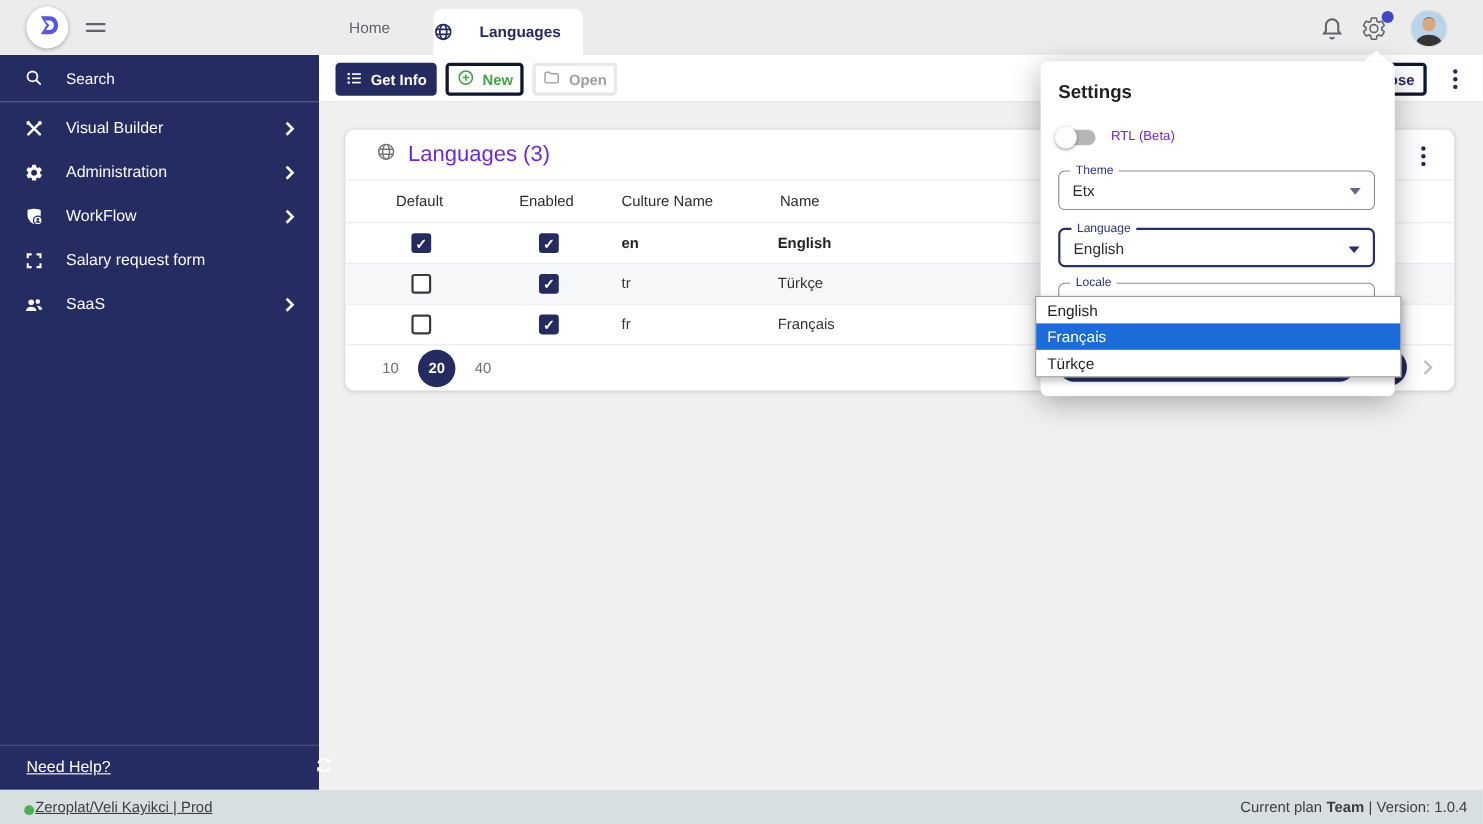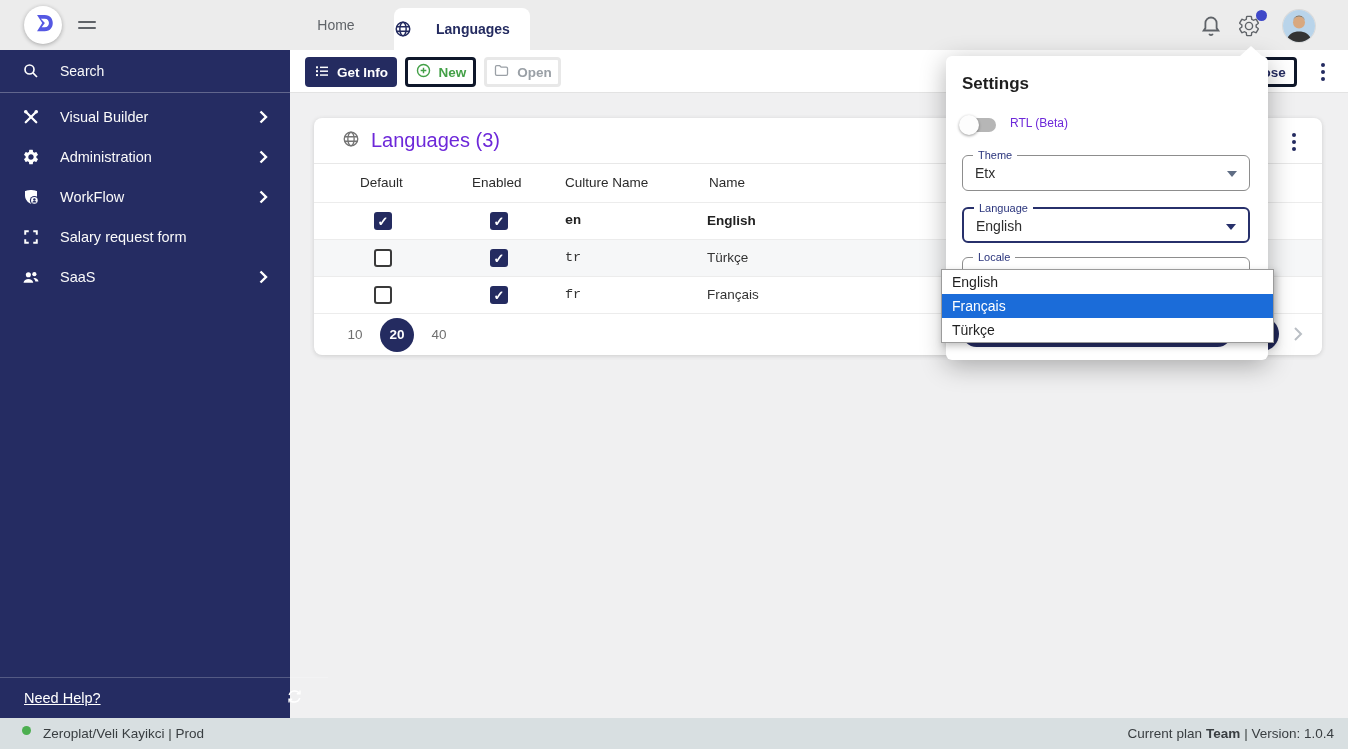--- a/index.html
+++ b/index.html
@@ -58,21 +58,21 @@
   .card-head { position:relative; height:46px; border-bottom:1px solid #e8e8e8; display:flex; align-items:center;
     padding-left:28px; gap:11px; }
   .card-title { font-size:20px; color:#6d28d9; }
   .card-kebab { position:absolute; right:26px; top:15px; }
   .thead { position:relative; height:38px; }
   .thead span { position:absolute; top:11px; font-size:13.5px; font-weight:400; color:#2b2b2b; }
   .col-default { left:46px; } .col-enabled { left:158px; } .col-culture { left:251px; } .col-name { left:395px; }
   .trow { position:relative; height:37px; border-top:1px solid #ececec; cursor:pointer; }
   .trow.alt { background:#f6f7f8; }
   .trow .culture, .trow .name { position:absolute; top:10px; font-size:13.5px; color:#333; }
-  .trow .culture { left:251px;font-family:Liberation Mono, monospace; } .trow .name { left:393px; }
+  .trow .culture { left:251px; } .trow .name { left:393px; }
   .trow.first .culture, .trow.first .name { font-weight:700; color:#222; }
   .cb { position:absolute; top:9px; width:18px; height:18px; border-radius:3px; cursor:pointer; }
   .cb.on { background:#242b60; color:#fff; font-size:13px; font-weight:700; display:flex; align-items:center; justify-content:center; }
   .cb.off { background:#fff; border:2px solid #3a3a3a; }
   .cb-default { left:60px; } .cb-enabled { left:176px; }
   .pager { position:absolute; left:0; top:195px; width:100%; height:42px; border-top:1px solid #ececec;
     display:flex; align-items:center; padding-left:22px; gap:6px; }
   .psize { width:38px; height:34px; display:flex; align-items:center; justify-content:center; font-size:13.5px; color:#6f6f6f; cursor:pointer; }
   .psize.sel { width:34px; height:34px; border-radius:50%; background:#242b60; color:#fff; font-weight:700; }
   .page-circle { position:absolute; right:43px; top:199px; width:34px; height:34px; border-radius:50%; background:#242b60;
@@ -103,21 +103,21 @@
 
   
   .dropdown { position:absolute; left:941px; top:269px; width:333px; background:#fff; border:1px solid #9b9b9b;
     box-shadow:2px 3px 7px rgba(0,0,0,.25); z-index:60; }
   .opt { height:24px; line-height:24px; padding-left:10px; font-size:14px; color:#1f1f1f; cursor:pointer; }
   .opt.hl { background:#1b6cd9; color:#fff; }
 
   
   .statusbar { position:absolute; left:0; top:718px; width:1348px; height:31px; background:#d8dfe1;
     display:flex; align-items:center; justify-content:space-between; padding:0 14px 0 22px; font-size:13.5px; color:#393e41; }
-  .sb-left { display:flex; align-items:flex-start; gap:12px; }
+  .sb-left { display:flex; align-items:flex-end; gap:1px;text-decoration:underline; }
   .green-dot { width:9px; height:9px; border-radius:50%; background:#4caf50; }
   .sb-right b { margin:0 4px; }
 </style>
 </head>
 <body>
 
 <div class="topbar">
   <div class="logo-btn">
     <span>
       <svg width="26" height="26" viewBox="0 0 48 48">

